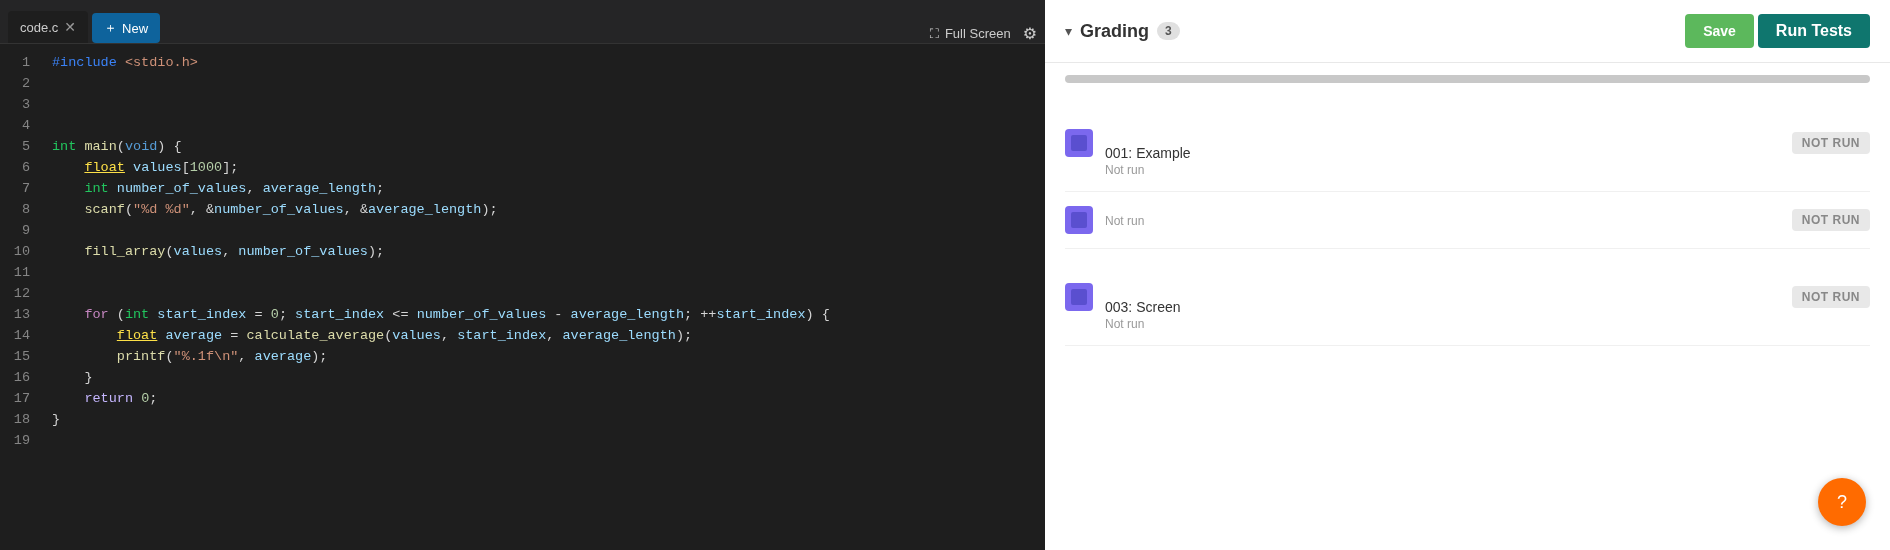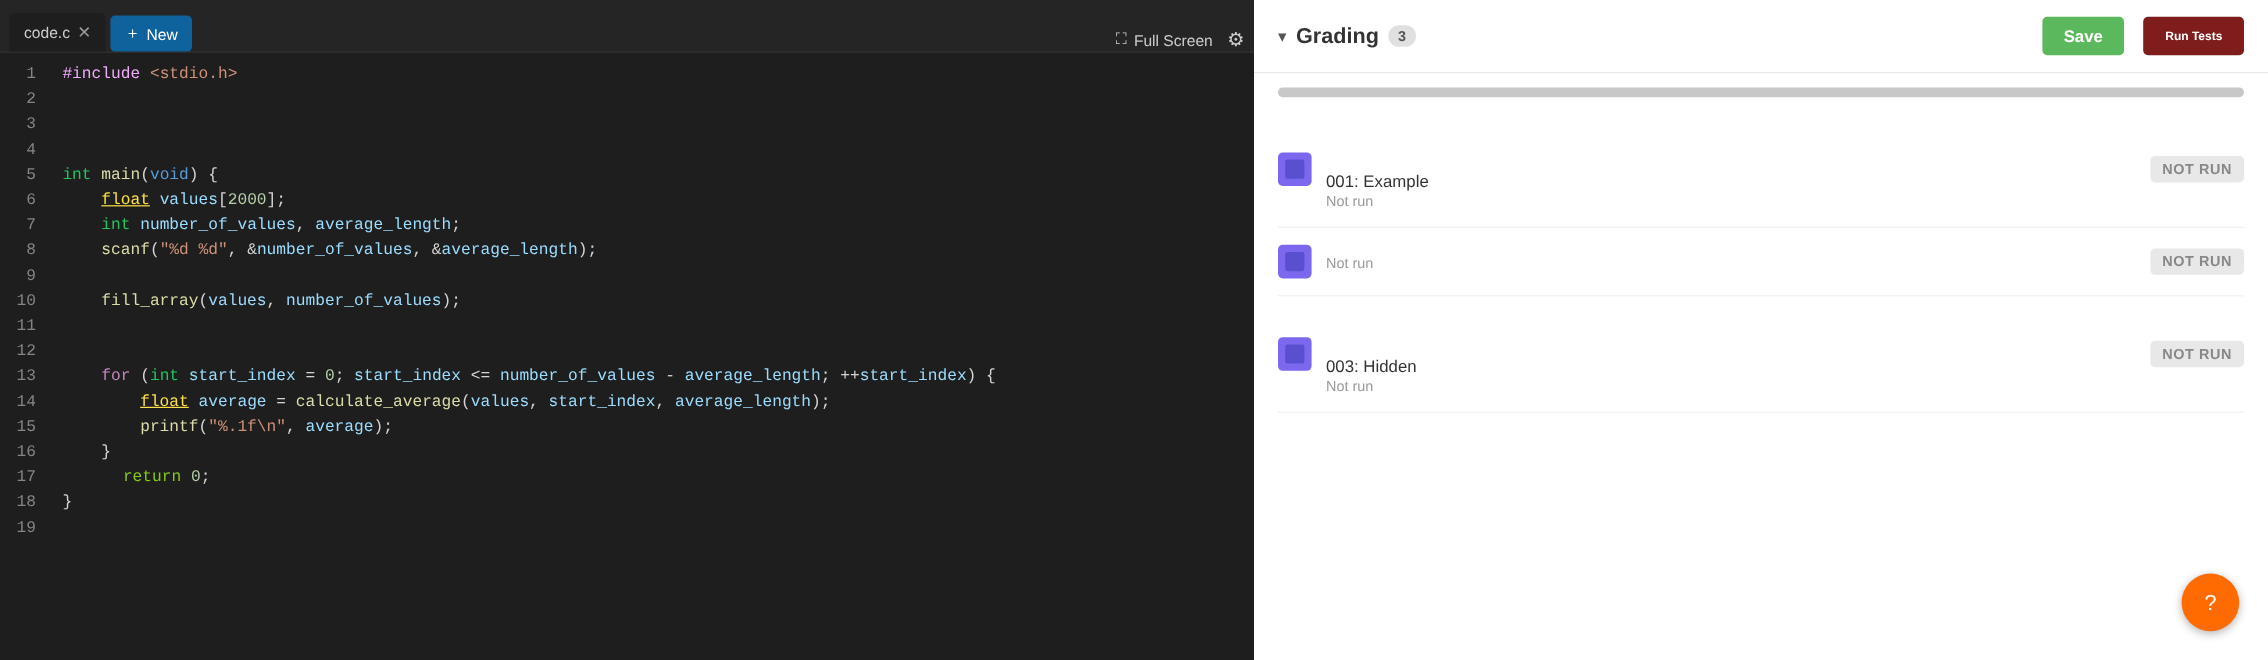--- a/index.html
+++ b/index.html
@@ -131,28 +131,28 @@
       display: flex;
       align-items: center;
     }
 
     .code-line.loop-line {
       border-left: 2px solid #555;
       margin-left: -2px;
     }
 
     
-    .kw-include { color: #f0abfc; text-align: right; }
+    .kw-include { color: #3b82f6; text-align: right; }
     .kw-header  { color: #ce9178; }
     .kw-comment { color: #6a9955; }
     .kw-int     { color: #22c55e; }
     .kw-float   { color: #fde047; text-decoration: underline; }
     .kw-void    { color: #569cd6; }
     .kw-for     { color: #c586c0; }
-    .kw-return  { color: #84cc16; margin-left: 18px; }
+    .kw-return  { color: #c4b5fd; }
     .kw-fn      { color: #dcdcaa; }
     .kw-num     { color: #b5cea8; }
     .kw-str     { color: #ce9178; }
     .kw-var     { color: #9cdcfe; }
     .kw-punct   { color: #d4d4d4; }
 
     
     .grading-panel {
       flex: 1;
       background: #fff;
@@ -186,41 +186,41 @@
       color: #555;
       border-radius: 10px;
       padding: 2px 8px;
       font-size: 12px;
       font-weight: 600;
     }
 
     .grading-actions {
       margin-left: auto;
       display: flex;
-      gap: 16px;
+      gap: 4px;
     }
 
     .btn-save {
       background: #5cb85c;
       color: white;
       border: none;
       border-radius: 4px;
       padding: 8px 18px;
       font-size: 14px;
       font-weight: 600;
       cursor: pointer;
     }
 
     .btn-run-tests {
-      background: #7f1d1d;
+      background: #0f766e;
       color: white;
       border: none;
       border-radius: 4px;
       padding: 8px 18px;
-      font-size: 10px;
+      font-size: 16px;
       font-weight: 600;
       cursor: pointer;
     }
 
     .progress-bar-container {
       height: 8px;
       background: #c8c8c8;
       margin: 0 20px;
       border-radius: 4px;
       margin-top: 12px;
@@ -347,21 +347,21 @@
         <div style="height: 21px; line-height: 21px;">17</div>
         <div style="height: 21px; line-height: 21px;">18</div>
         <div style="height: 21px; line-height: 21px;">19</div>
       </div>
     <div class="code-area" id="code-area-container">
         <div class="code-line"><span class="kw-include">#include</span><span class="kw-punct"> </span><span class="kw-header">&lt;stdio.h&gt;</span></div>
         <div class="code-line">&nbsp;</div>
         <div class="code-line">&nbsp;</div>
         <div class="code-line">&nbsp;</div>
         <div class="code-line"><span class="kw-int">int</span><span class="kw-punct"> </span><span class="kw-fn">main</span><span class="kw-punct">(</span><span class="kw-void">void</span><span class="kw-punct">) {</span></div>
-        <div class="code-line"><span class="kw-punct">    </span><span class="kw-float">float</span><span class="kw-punct"> </span><span class="kw-var">values</span><span class="kw-punct">[</span><span class="kw-num">2000</span><span class="kw-punct">];</span></div>
+        <div class="code-line"><span class="kw-punct">    </span><span class="kw-float">float</span><span class="kw-punct"> </span><span class="kw-var">values</span><span class="kw-punct">[</span><span class="kw-num">1000</span><span class="kw-punct">];</span></div>
         <div class="code-line"><span class="kw-punct">    </span><span class="kw-int">int</span><span class="kw-punct"> </span><span class="kw-var">number_of_values</span><span class="kw-punct">, </span><span class="kw-var">average_length</span><span class="kw-punct">;</span></div>
         <div class="code-line"><span class="kw-punct">    </span><span class="kw-fn">scanf</span><span class="kw-punct">(</span><span class="kw-str">"%d %d"</span><span class="kw-punct">, &amp;</span><span class="kw-var">number_of_values</span><span class="kw-punct">, &amp;</span><span class="kw-var">average_length</span><span class="kw-punct">);</span></div>
         <div class="code-line">&nbsp;</div>
         <div class="code-line"><span class="kw-punct">    </span><span class="kw-fn">fill_array</span><span class="kw-punct">(</span><span class="kw-var">values</span><span class="kw-punct">, </span><span class="kw-var">number_of_values</span><span class="kw-punct">);</span></div>
         <div class="code-line">&nbsp;</div>
         <div class="code-line">&nbsp;</div>
         <div class="code-line loop-line"><span class="kw-for">    for</span><span class="kw-punct"> (</span><span class="kw-int">int</span><span class="kw-punct"> </span><span class="kw-var">start_index</span><span class="kw-punct"> = </span><span class="kw-num">0</span><span class="kw-punct">; </span><span class="kw-var">start_index</span><span class="kw-punct"> &lt;= </span><span class="kw-var">number_of_values</span><span class="kw-punct"> - </span><span class="kw-var">average_length</span><span class="kw-punct">; ++</span><span class="kw-var">start_index</span><span class="kw-punct">) {</span></div>
         <div class="code-line loop-line"><span class="kw-punct">        </span><span class="kw-float">float</span><span class="kw-punct"> </span><span class="kw-var">average</span><span class="kw-punct"> = </span><span class="kw-fn">calculate_average</span><span class="kw-punct">(</span><span class="kw-var">values</span><span class="kw-punct">, </span><span class="kw-var">start_index</span><span class="kw-punct">, </span><span class="kw-var">average_length</span><span class="kw-punct">);</span></div>
         <div class="code-line loop-line"><span class="kw-punct">        </span><span class="kw-fn">printf</span><span class="kw-punct">(</span><span class="kw-str">"%.1f\n"</span><span class="kw-punct">, </span><span class="kw-var">average</span><span class="kw-punct">);</span></div>
         <div class="code-line loop-line"><span class="kw-punct">    }</span></div>
@@ -402,21 +402,21 @@
     <div class="test-info">
       <div class="test-status-sub">Not run</div>
     </div>
     <span class="not-run-badge">NOT RUN</span>
   </div>
       <div class="test-item">
     <div class="test-icon">
       <div class="test-icon-inner"></div>
     </div>
     <div class="test-info">
-      <div class="test-name">003: Hidden</div>
+      <div class="test-name">003: Screen</div>
       <div class="test-status-sub">Not run</div>
     </div>
     <span class="not-run-badge">NOT RUN</span>
   </div>
     </div>
 </div>
 
 <div class="chat-button">
   <span>?</span>
 </div>

